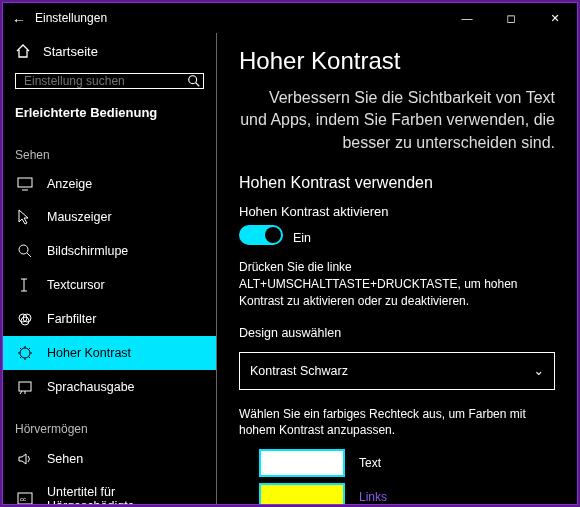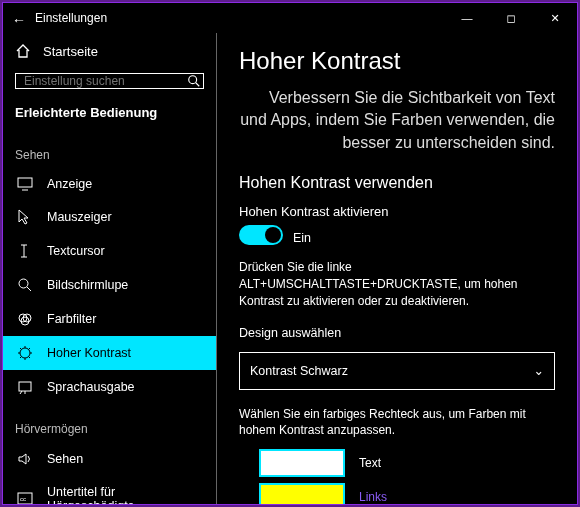--- a/index.html
+++ b/index.html
@@ -85,35 +85,35 @@
       <div class="item">
         <span class="ic">
             <svg width="14" height="16" viewBox="0 0 14 16">
               <path d="M2 1 L2 13 L5 10 L8 15 L10 14 L7 9 L11 9 Z" stroke="#fff" fill="none"></path>
             </svg>
           </span>
         <span>Mauszeiger</span>
       </div>
       <div class="item">
         <span class="ic">
+            <svg width="16" height="16" viewBox="0 0 16 16">
+              <circle cx="6.5" cy="6.5" r="4.5" stroke="#fff" fill="none"></circle>
+              <line x1="10" y1="10" x2="14" y2="14" stroke="#fff"></line>
+            </svg>
+          </span>
+        <span>Bildschirmlupe</span>
+      </div>
+      <div class="item">
+        <span class="ic">
             <svg width="14" height="16" viewBox="0 0 14 16">
               <line x1="7" y1="2" x2="7" y2="14" stroke="#fff"></line>
               <path d="M4 2 H10 M4 14 H10" stroke="#fff"></path>
             </svg>
           </span>
         <span>Textcursor</span>
-      </div>
-      <div class="item">
-        <span class="ic">
-            <svg width="16" height="16" viewBox="0 0 16 16">
-              <circle cx="6.5" cy="6.5" r="4.5" stroke="#fff" fill="none"></circle>
-              <line x1="10" y1="10" x2="14" y2="14" stroke="#fff"></line>
-            </svg>
-          </span>
-        <span>Bildschirmlupe</span>
       </div>
       <div class="item">
         <span class="ic">
             <svg width="16" height="16" viewBox="0 0 16 16">
               <circle cx="6" cy="7" r="4" stroke="#fff" fill="none"></circle>
               <circle cx="10" cy="7" r="4" stroke="#fff" fill="none"></circle>
               <circle cx="8" cy="10" r="4" stroke="#fff" fill="none"></circle>
             </svg>
           </span>
         <span>Farbfilter</span>

